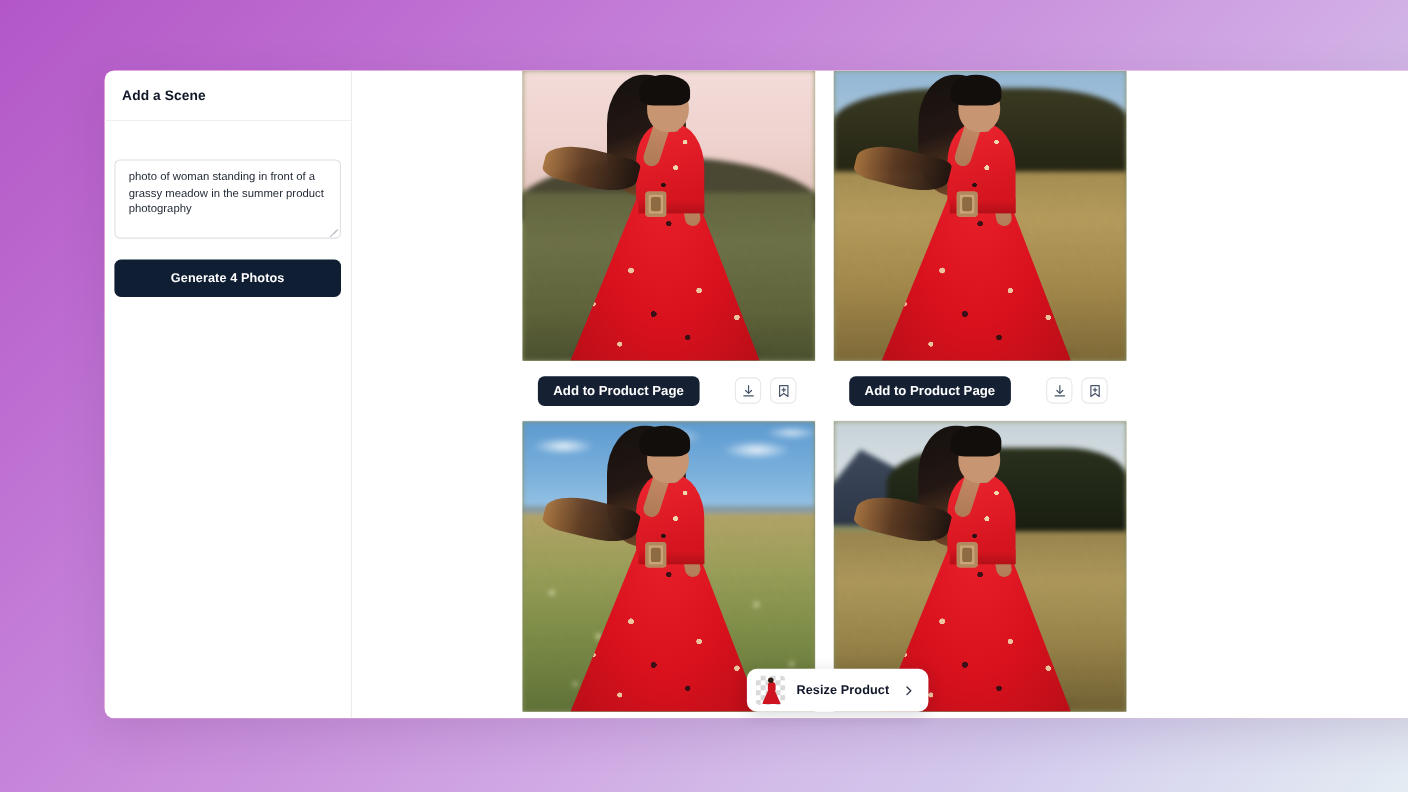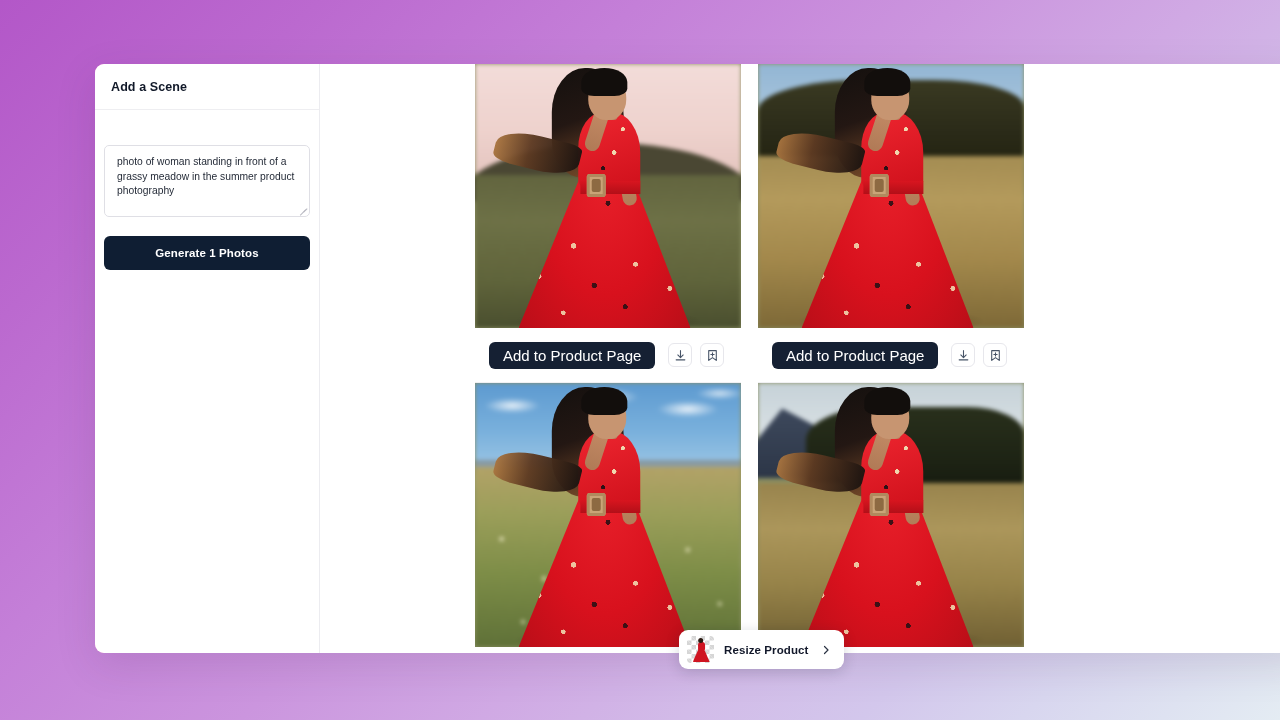--- a/index.html
+++ b/index.html
@@ -212,22 +212,22 @@
   }
 
   .add-product-btn {
     height: 27px;
     padding: 0 14px;
     background: #152033;
     color: #ffffff;
     border: 0;
     border-radius: 6px;
     font-family: "Liberation Sans", sans-serif;
-    font-size: 15px;
-    font-weight: normal;
+    font-size: 12px;
+    font-weight: bold;
     cursor: pointer;
     white-space: nowrap;
   }
 
   .icon-group { display: flex; gap: 8px; }
 
   .icon-btn {
     width: 24px;
     height: 24px;
     border: 1px solid #e7e7ec;
@@ -414,21 +414,21 @@
     position: absolute; left: 18%; right: 0; top: 9%; height: 30%;
     background: linear-gradient(#29301c 0%, #1d2314 70%, #171c10 100%);
     border-radius: 34% 26% 0 0 / 42% 34% 0 0;
   }
   #scene-4 .field { height: 62%; background: linear-gradient(#9c8548 0%, #b29a57 28%, #9a8443 62%, #6f5d2b 100%); }
 
   
   #resize-pill {
     position: absolute;
     left: 679px;
-    top: 630px;
+    top: 608px;
     height: 39px;
     padding: 0 12px 0 8px;
     background: #ffffff;
     border-radius: 9px;
     box-shadow: 0 3px 14px rgba(16, 24, 40, 0.17);
     display: flex;
     align-items: center;
     gap: 10px;
     cursor: pointer;
     z-index: 30;
@@ -483,21 +483,21 @@
     </div>
 
     <div id="sidebar-body">
 
 
       <div id="scene-textarea-wrap">
         <textarea id="scene-textarea" placeholder="Describe your scene..." style="">photo of woman standing in front of a grassy meadow in the summer product photography</textarea>
         <span id="textarea-resize-grip"></span>
       </div>
 
-      <button id="generate-button">Generate 1 Photos</button>
+      <button id="generate-button">Generate 4 Photos</button>
     </div>
   </aside>
 
   <main id="main">
     <div id="gallery">
 
       <div class="photo-card">
         <div class="photo-frame" id="scene-1">
           <div class="blurwrap">
             <div class="sky"></div>

